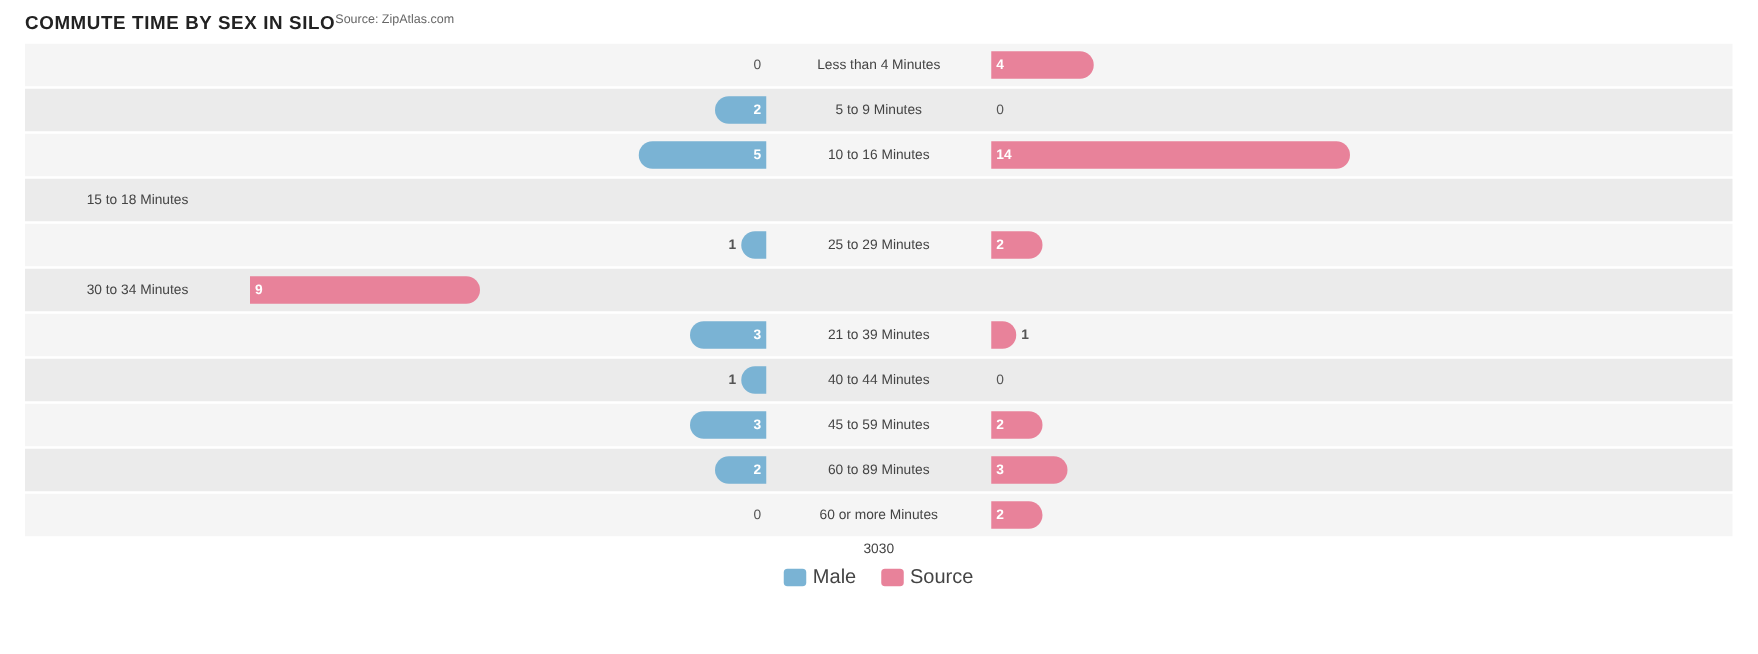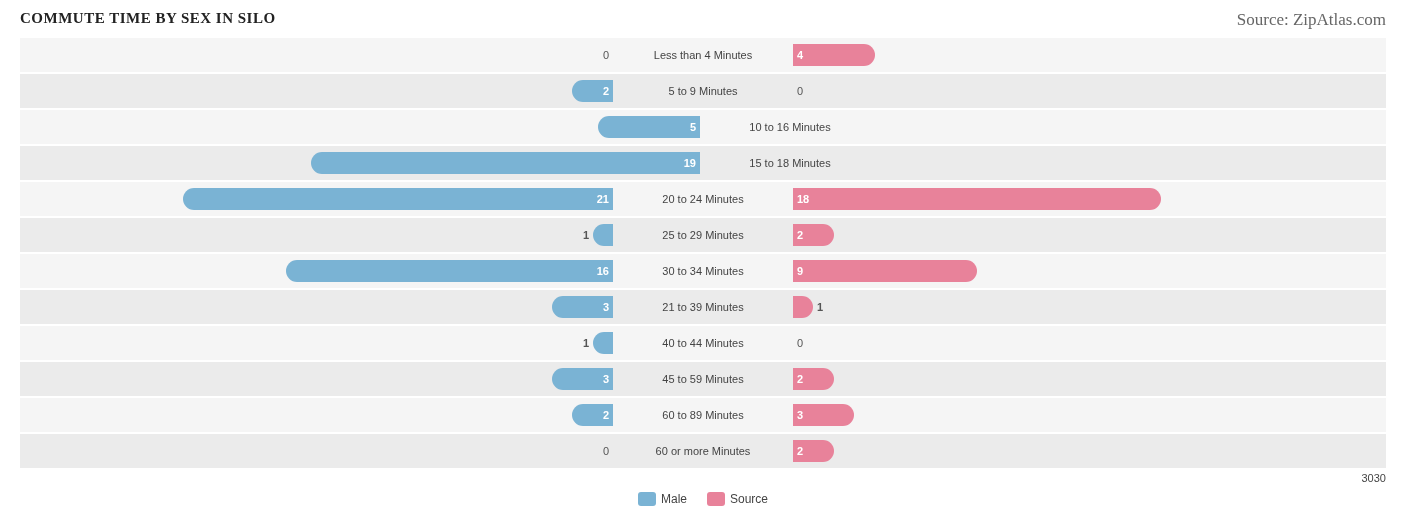--- a/index.html
+++ b/index.html
@@ -5,34 +5,33 @@
     * { box-sizing: border-box; margin: 0; padding: 0; }
     body {
       font-family: Arial, sans-serif;
       background: #fff;
       width: 1406px;
       min-height: 523px;
       padding: 10px 20px 20px 20px;
     }
     .header-row {
       display: flex;
-      justify-content: space-between;
+      justify-content: flex-start;
       align-items: flex-start;
       margin-bottom: 8px;
-      font-family: Liberation Serif, serif;
     }
     .chart-title {
       font-size: 15px;
       font-weight: bold;
       color: #222;
       text-transform: uppercase;
       letter-spacing: 0.5px;
     }
     .source-text {
-      font-size: 17px;
+      font-size: 10px;
       color: #666;
     }
     .chart-area {
       position: relative;
       width: 100%;
     }
     .bar-row {
       display: flex;
       align-items: center;
       height: 34px;
@@ -87,40 +86,40 @@
       border-radius: 0 11px 11px 0;
       display: flex;
       align-items: center;
       justify-content: flex-start;
       padding-left: 4px;
       position: absolute;
       left: 0;
     }
     .axis-row {
       display: flex;
-      justify-content: flex-end;
+      justify-content: center;
       margin-top: 4px;
       padding: 0 0;
     }
     .axis-label {
       font-size: 11px;
       color: #444;
     }
     .legend-row {
       display: flex;
       justify-content: center;
       align-items: center;
       gap: 20px;
       margin-top: 8px;
     }
     .legend-item {
       display: flex;
       align-items: center;
       gap: 5px;
-      font-size: 12px;
+      font-size: 16px;
       color: #444;
     }
     .legend-swatch {
       width: 18px;
       height: 14px;
       border-radius: 3px;
     }
     .inline-label {
       font-size: 11px;
       font-weight: bold;
@@ -158,62 +157,44 @@
         <span style="position: absolute; left: 4px; font-size: 11px; color: rgb(85, 85, 85);">0</span>
       </div>
     </div>
     <div class="bar-row">
       <div class="left-section">
         <div class="bar-male" style="width: 102px;">
           <span class="inline-label">5</span>
         </div>
       </div>
       <div class="label-center">10 to 16 Minutes</div>
-    </div>
-    <div class="bar-row">
-      <div class="left-section">
-        <div class="bar-male" style="width: 389px;">
-          <span class="inline-label">19</span>
-        </div>
-      </div>
+      <div class="right-section">
+        <div class="bar-female" style="width: 287px;">
+          <span class="inline-label">14</span>
+        </div>
+      </div>
+    </div>
+    <div class="bar-row">
       <div class="label-center">15 to 18 Minutes</div>
-    </div>
-    <div class="bar-row">
-      <div class="left-section">
-        <div class="bar-male" style="width: 430px;">
-          <span class="inline-label">21</span>
-        </div>
-      </div>
-      <div class="label-center">20 to 24 Minutes</div>
-      <div class="right-section">
-        <div class="bar-female" style="width: 368px;">
-          <span class="inline-label">18</span>
-        </div>
-      </div>
     </div>
     <div class="bar-row">
       <div class="left-section">
         <span style="position: absolute; right: 24px; font-size: 11px; color: rgb(85, 85, 85); font-weight: bold;">1</span>
         <div class="bar-male" style="width: 20px;">
           <span></span>
         </div>
       </div>
       <div class="label-center">25 to 29 Minutes</div>
       <div class="right-section">
         <div class="bar-female" style="width: 41px;">
           <span class="inline-label">2</span>
         </div>
       </div>
     </div>
     <div class="bar-row">
-      <div class="left-section">
-        <div class="bar-male" style="width: 327px;">
-          <span class="inline-label">16</span>
-        </div>
-      </div>
       <div class="label-center">30 to 34 Minutes</div>
       <div class="right-section">
         <div class="bar-female" style="width: 184px;">
           <span class="inline-label">9</span>
         </div>
       </div>
     </div>
     <div class="bar-row">
       <div class="left-section">
         <div class="bar-male" style="width: 61px;">

